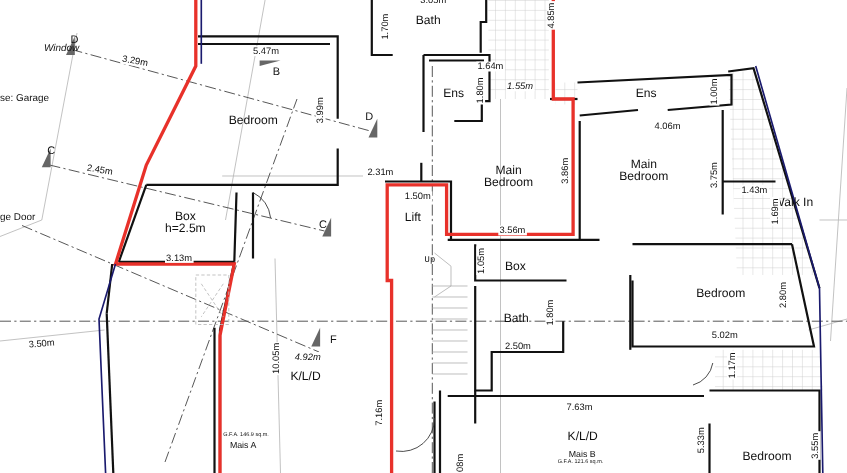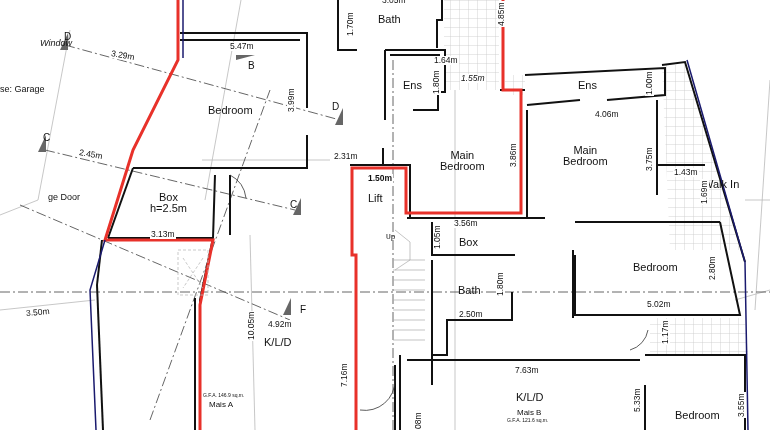--- a/index.html
+++ b/index.html
@@ -146,21 +146,21 @@
     <polygon points="236,60 255,55 236,55"></polygon>
     <polygon points="335,125 343,108 343,125"></polygon>
     <polygon points="38,152 46,135 46,152"></polygon>
     <polygon points="293,215 301,198 301,215"></polygon>
     <polygon points="283,315 291,298 291,315"></polygon>
   </g>
 </svg>
 
 <div class="lbl" style="left:40px;top:39px;font-size:9px;font-style:italic;">Window</div>
 <div class="lbl" style="left:0px;top:85px;font-size:9px;">se: Garage</div>
-<div class="lbl" style="left:0px;top:193px;font-size:9px;padding-left:48px;">ge Door</div>
+<div class="lbl" style="left:0px;top:193px;font-size:9px;">ge Door</div>
 
 <div class="lbl mark" style="left:64px;top:32px;">D</div>
 <div class="lbl mark" style="left:248px;top:61px;">B</div>
 <div class="lbl mark" style="left:332px;top:102px;">D</div>
 <div class="lbl mark" style="left:43px;top:133px;">C</div>
 <div class="lbl mark" style="left:290px;top:200px;">C</div>
 <div class="lbl mark" style="left:300px;top:305px;">F</div>
 
 <div class="lbl room" style="left:378px;top:14px;">Bath</div>
 <div class="lbl room" style="left:208px;top:105px;">Bedroom</div>
@@ -187,29 +187,29 @@
 <div class="lbl" style="left:517px;top:409px;font-size:8px;">Mais B</div>
 <div class="lbl gfa" style="left:507px;top:418px;">G.F.A. 121.6 sq.m.</div>
 
 <div class="lbl dim" style="left:381px;top:-4px;">3.05m</div>
 <div class="lbl dim" style="left:110px;top:51px;transform:rotate(10deg);">3.29m</div>
 <div class="lbl dim" style="left:229px;top:42px;">5.47m</div>
 <div class="lbl dim" style="left:401px;top:56px;margin-left:32px;">1.64m</div>
 <div class="lbl dim" style="left:460px;top:74px;font-style:italic;">1.55m</div>
 <div class="lbl dim" style="left:78px;top:150px;transform:rotate(10deg);">2.45m</div>
 <div class="lbl dim" style="left:333px;top:152px;">2.31m</div>
-<div class="lbl dim" style="left:367px;top:174px;font-weight:bold;">1.50m</div>
-<div class="lbl dim" style="left:453px;top:219px;">3.56m</div>
+<div class="lbl dim" style="left:367px;top:174px;">1.50m</div>
+<div class="lbl dim" style="left:453px;top:205px;">3.56m</div>
 <div class="lbl dim" style="left:578px;top:110px;margin-left:16px;">4.06m</div>
 <div class="lbl dim" style="left:673px;top:168px;">1.43m</div>
 <div class="lbl dim" style="left:150px;top:230px;">3.13m</div>
 <div class="lbl dim" style="left:458px;top:310px;">2.50m</div>
 <div class="lbl dim" style="left:646px;top:300px;">5.02m</div>
 <div class="lbl dim" style="left:25px;top:308px;transform:rotate(-5deg);">3.50m</div>
-<div class="lbl dim" style="left:267px;top:320px;">4.92m</div>
+<div class="lbl dim" style="left:267px;top:320px;font-style:italic;">4.92m</div>
 <div class="lbl dim" style="left:514px;top:366px;">7.63m</div>
 
 <div class="lbl vdim" style="left:346px;top:37px;">1.70m</div>
 <div class="lbl vdim" style="left:497px;top:27px;">4.85m</div>
 <div class="lbl vdim" style="left:287px;top:113px;">3.99m</div>
 <div class="lbl vdim" style="left:432px;top:95px;">1.80m</div>
 <div class="lbl vdim" style="left:509px;top:168px;">3.86m</div>
 <div class="lbl vdim" style="left:645px;top:96px;">1.00m</div>
 <div class="lbl vdim" style="left:645px;top:172px;">3.75m</div>
 <div class="lbl vdim" style="left:700px;top:205px;">1.69m</div>

